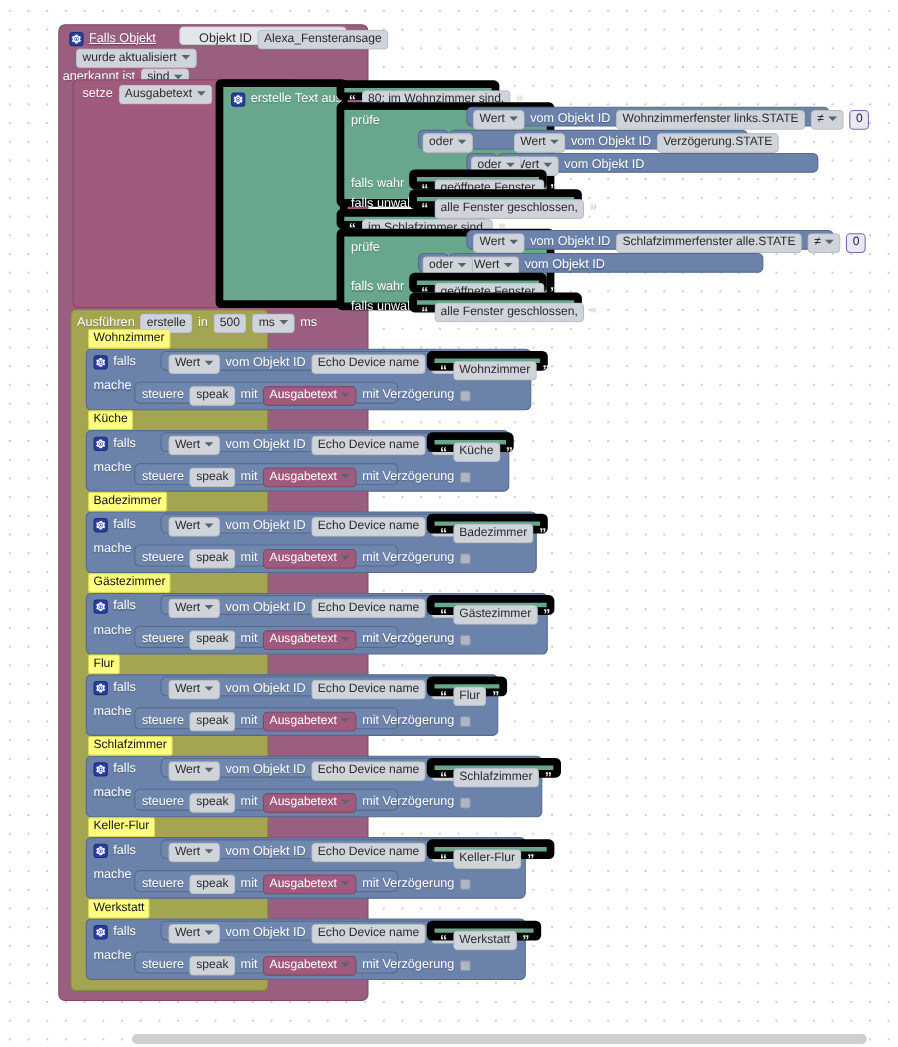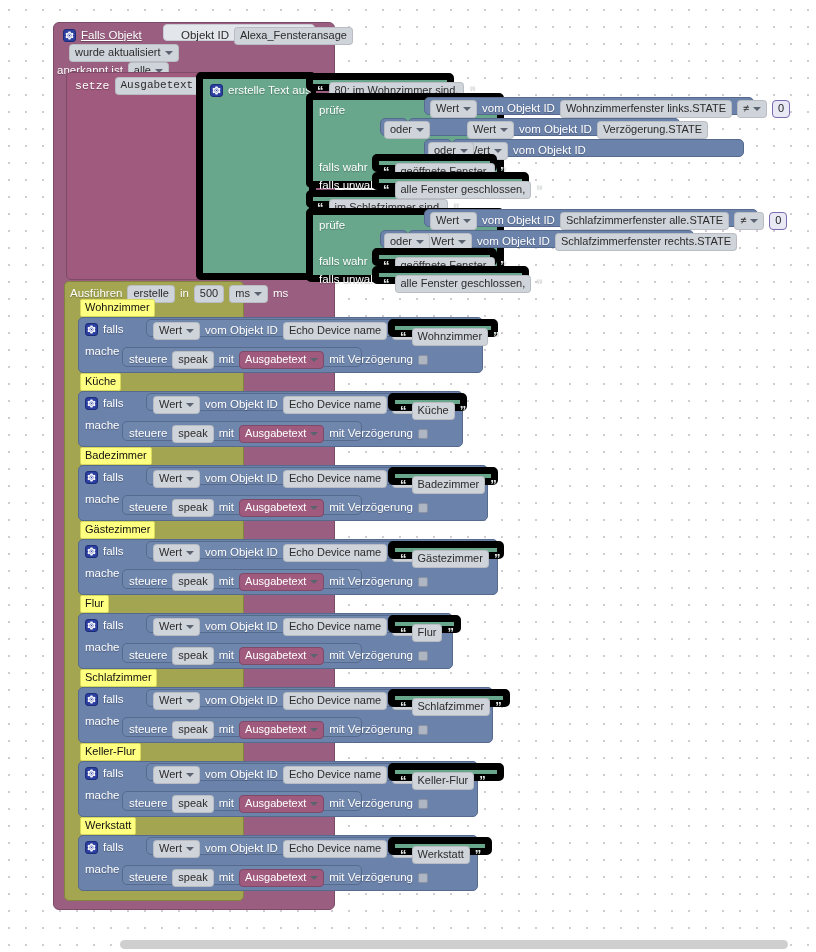--- a/index.html
+++ b/index.html
@@ -105,31 +105,31 @@
             <path fill="#ffffff" d="M14 8c0-.4 0-.8-.1-1.2l1.4-1-1.5-2.6-1.7.6c-.6-.5-1.2-.9-1.9-1.1L9.8 1H6.2l-.4 1.7c-.7.2-1.3.6-1.9 1.1l-1.7-.6L.7 5.8l1.4 1C2 7.2 2 7.6 2 8s0 .8.1 1.2l-1.4 1 1.5 2.6 1.7-.6c.6.5 1.2.9 1.9 1.1l.4 1.7h3.6l.4-1.7c.7-.2 1.3-.6 1.9-1.1l1.7.6 1.5-2.6-1.4-1c.1-.4.1-.8.1-1.2zm-6 3.6A3.6 3.6 0 1 1 11.6 8 3.6 3.6 0 0 1 8 11.6z"></path>
           </svg>
         </span>
         <span class="blk-label">Falls Objekt</span>
       </div>
       <div class="row" style="position: absolute; left: 3px; top: 21px; margin-left: 12px;">
         <span class="fld drop">wurde aktualisiert</span>
       </div>
       <div class="row" style="position: absolute; left: 3px; top: 39px;">
         <span class="blk-label">anerkannt ist</span>
-        <span class="fld drop">alle</span>
+        <span class="fld drop">sind</span>
       </div>
     </div>
     <div class="blk " style="left: 163px; top: 24px; width: 152px; height: 17px; z-index: 5; background: rgb(227, 230, 234); border-radius: 4px; border: 1px solid rgb(199, 204, 211);">
       <div class="row" style="position: absolute; left: 17px; top: 2px;">
         <span class="blk-label" style="color: rgb(44, 44, 44); text-shadow: none;">Objekt ID</span>
         <span class="fld ">Alexa_Fensteransage</span>
       </div>
     </div>
     <div class="blk c-plum b-purple" style="left: 66px; top: 72px; width: 205px; height: 208px; z-index: 3;">
-      <div class="row" style="position: absolute; left: 8px; top: 4px; font-family: Liberation Mono, monospace;">
+      <div class="row" style="position: absolute; left: 8px; top: 4px;">
         <span class="blk-label">setze</span>
         <span class="fld drop">Ausgabetext</span>
         <span class="blk-label">auf</span>
       </div>
     </div>
     <div class="blk c-green b-green" style="left: 196px; top: 72px; width: 120px; height: 208px; z-index: 4;">
       <div class="row" style="position: absolute; left: 7px; top: 5px;">
         <span class="gear">
           <svg width="9" height="9" viewBox="0 0 16 16">
             <path fill="#ffffff" d="M8 5.2A2.8 2.8 0 1 0 8 10.8 2.8 2.8 0 0 0 8 5.2zm0 4.2A1.4 1.4 0 1 1 8 6.6a1.4 1.4 0 0 1 0 2.8z"></path>
@@ -220,21 +220,20 @@
     </div>
     <div class="blk c-blue b-blue" style="left: 380px; top: 230px; width: 28px; height: 18px; z-index: 7;">
       <div class="row" style="position: absolute; left: 3px; top: 2px;">
         <span class="fld drop">oder</span>
       </div>
     </div>
     <div class="blk c-blue b-blue" style="left: 408px; top: 230px; width: 286px; height: 18px; z-index: 6;">
       <div class="row" style="position: absolute; left: 16px; top: 2px;">
         <span class="fld drop">Wert</span>
         <span class="blk-label">vom Objekt ID</span>
-        <span class="fld ">Schlafzimmerfenster rechts.STATE</span>
       </div>
     </div>
     <div class="blk c-green b-green" style="left: 372px; top: 248px; width: 125px; height: 18px; z-index: 7;">
       <div class="row" style="position: absolute; left: 4px; top: 2px;">
         <span class="q">“</span>
         <span class="fld ">geöffnete Fenster,</span>
         <span class="q">”</span>
       </div>
     </div>
     <div class="blk c-green b-green" style="left: 372px; top: 266px; width: 157px; height: 18px; z-index: 7;">

